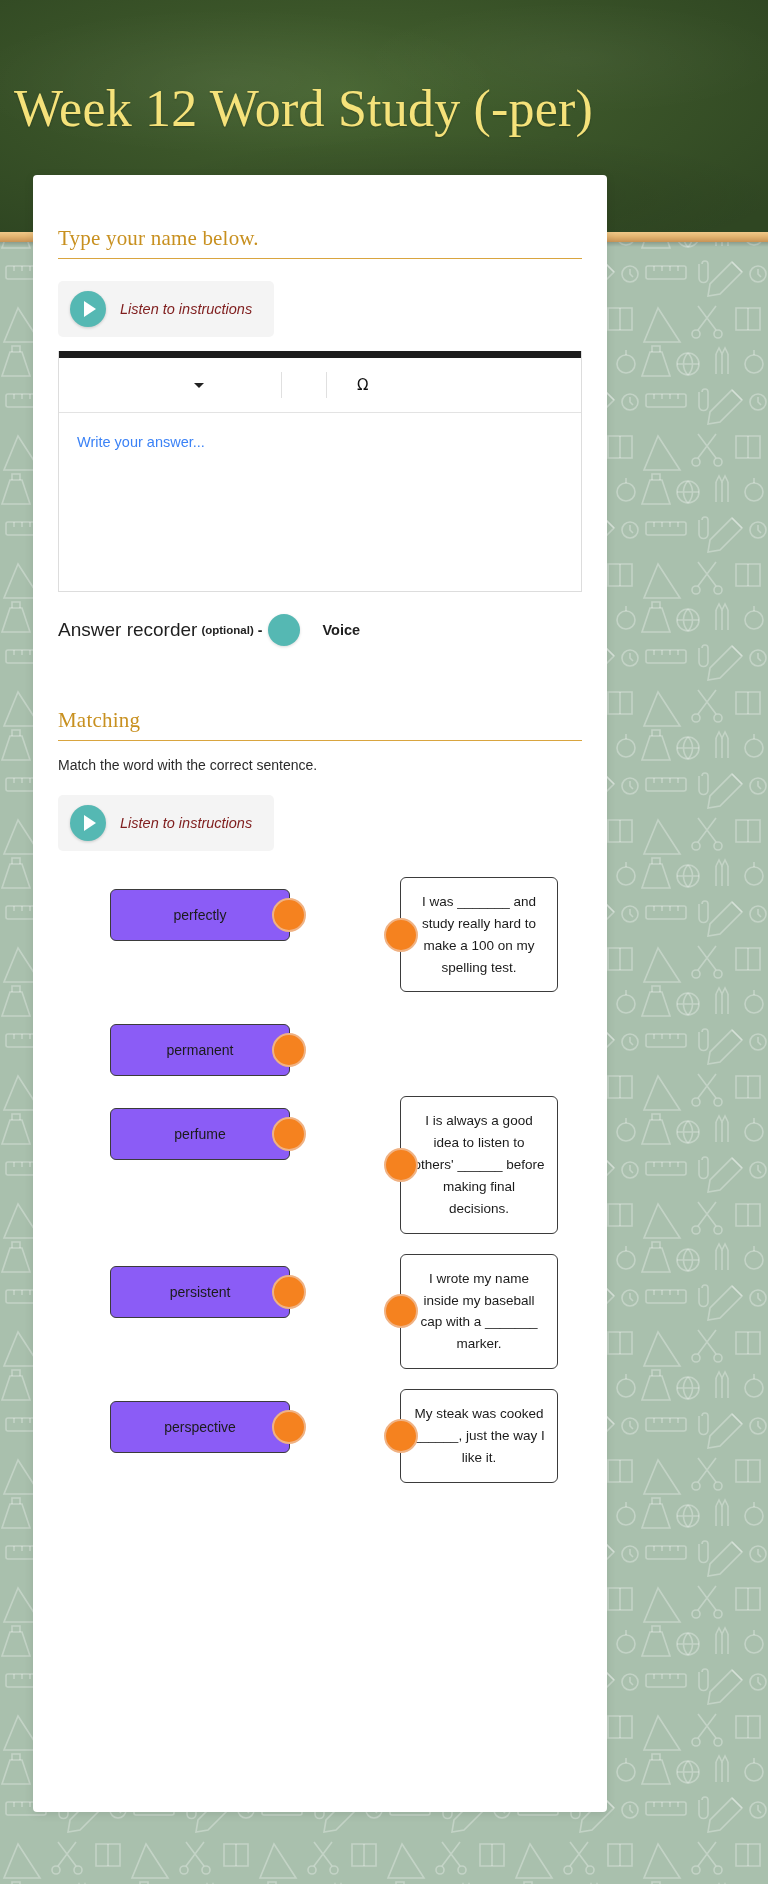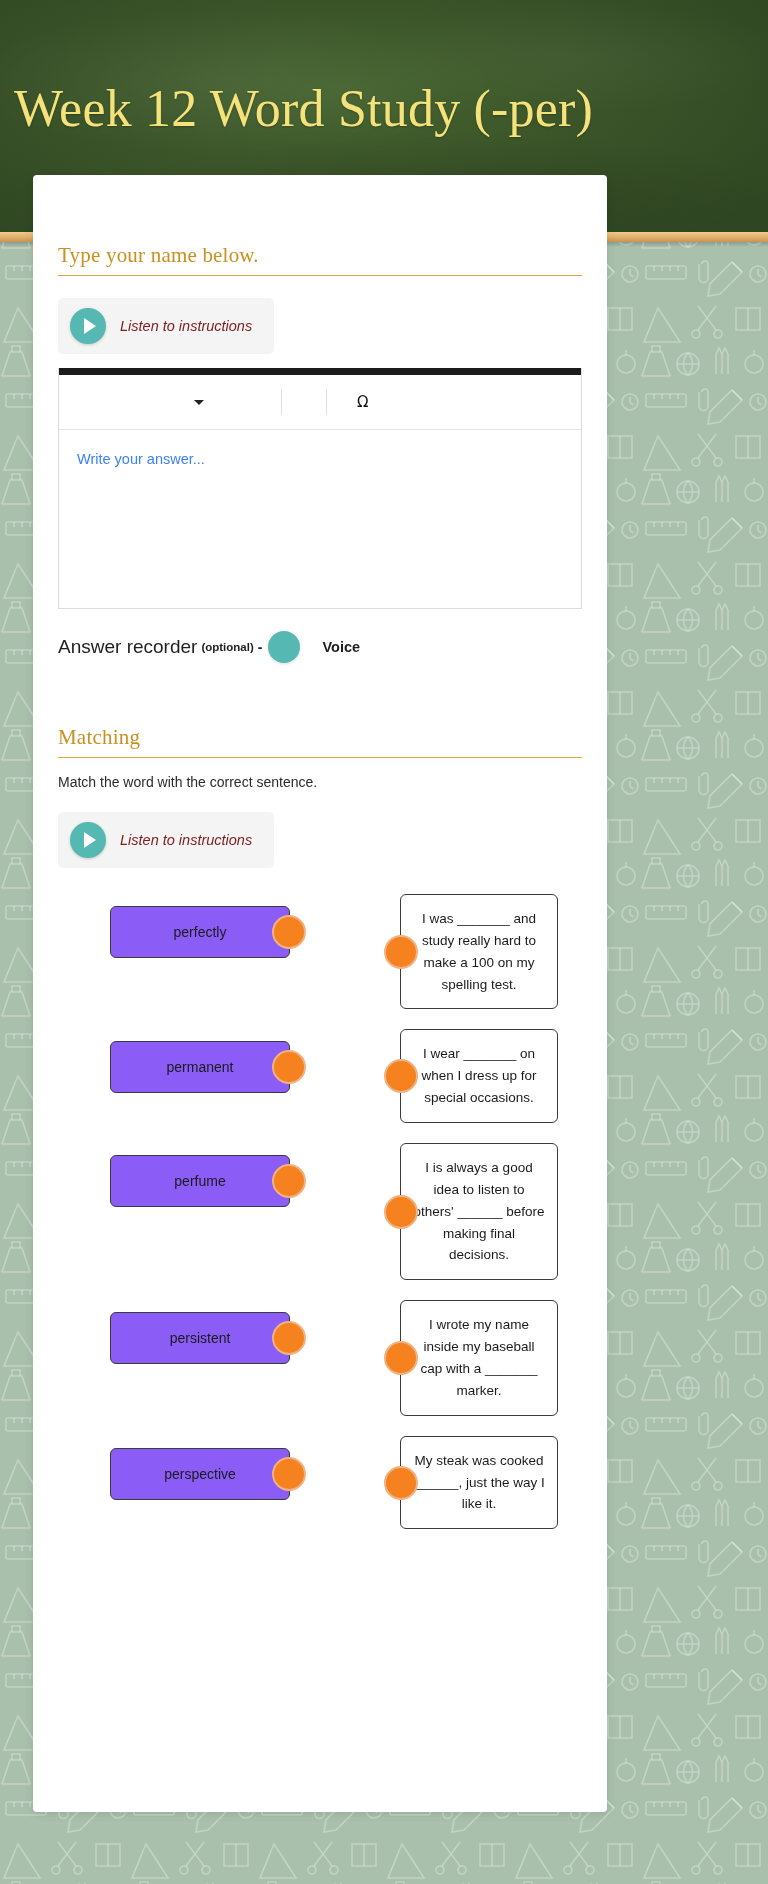--- a/index.html
+++ b/index.html
@@ -89,21 +89,21 @@
     box-shadow: 0 2px 10px rgba(0,0,0,0.10);
     z-index: 5;
     padding: 0 25px;
   }
 
   
   .q-heading {
     font-family: "Liberation Serif", "DejaVu Serif", serif;
     font-size: 21px;
     color: #c8901f;
-    padding-top: 68px;
+    padding-top: 51px;
     padding-bottom: 7px;
     border-bottom: 1px solid #d9a53f;
     letter-spacing: 0.2px;
   }
   .q-heading.section {
     padding-top: 0;
   }
 
   
   .listen-btn {
@@ -405,24 +405,20 @@
         <span class="sent-dot"></span>
         <span>I was _______ and study really hard to make a 100 on my spelling test.</span>
       </div>
     </div>
 
     <div class="match-row">
       <div class="word-box">
         <span>permanent</span>
         <span class="word-dot"></span>
       </div>
-      <div class="sentence-box">
-        <span class="sent-dot"></span>
-        <span>I wear _______ on when I dress up for special occasions.</span>
-      </div>
     </div>
 
     <div class="match-row">
       <div class="word-box">
         <span>perfume</span>
         <span class="word-dot"></span>
       </div>
       <div class="sentence-box">
         <span class="sent-dot"></span>
         <span>I is always a good idea to listen to others' ______ before making final decisions.</span>

